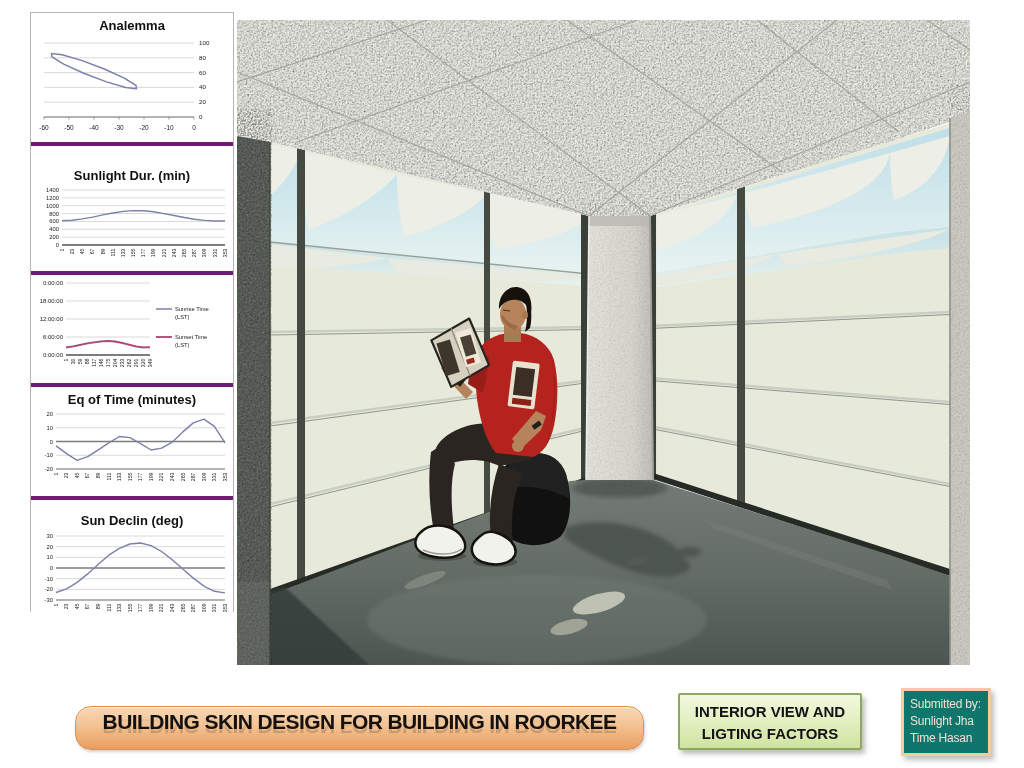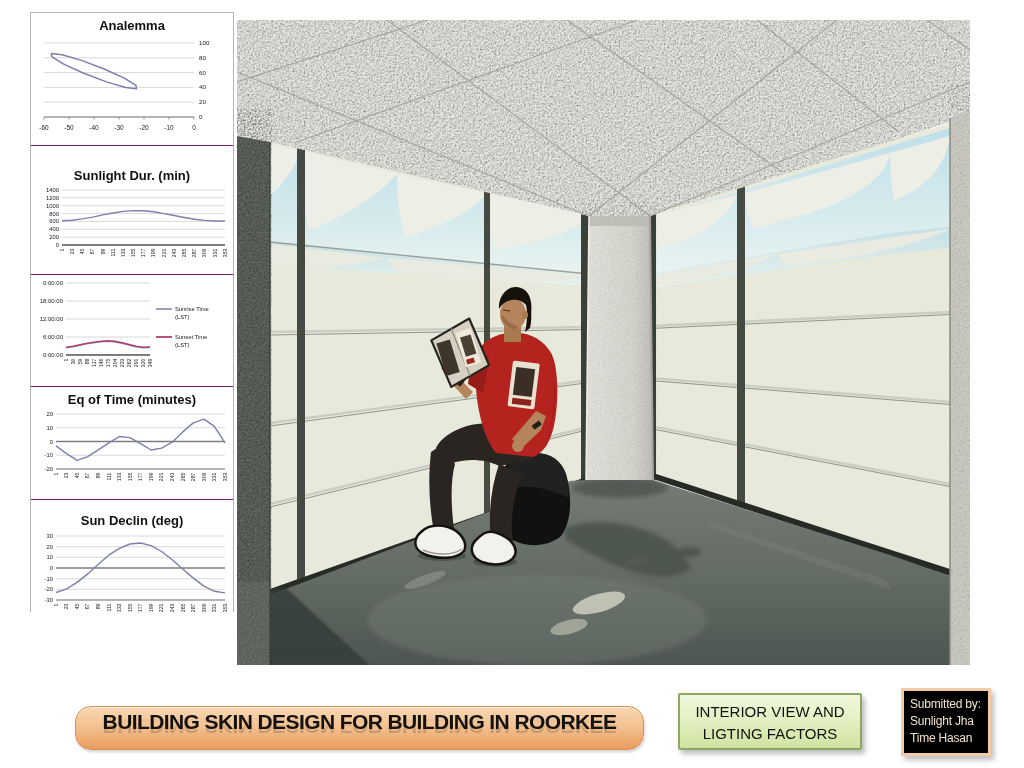--- a/index.html
+++ b/index.html
@@ -2,21 +2,21 @@
 <html><head>
 <meta charset="utf-8">
 <style>
   html,body{margin:0;padding:0;background:#ffffff;}
   .slide{position:relative;width:1024px;height:768px;background:#ffffff;overflow:hidden;
          font-family:"Liberation Sans",sans-serif;}
 
   
   .charts-panel{position:absolute;left:30px;top:12px;width:204px;height:600px;
                 background:#ffffff;border:1px solid #b5b5b5;box-sizing:border-box;}
-  .chart-card{position:relative;border-bottom:1px solid #701a75;background:#fff;box-sizing:border-box;}
+  .chart-card{position:relative;border-bottom:4px solid #701a75;background:#fff;box-sizing:border-box;}
   .chart-card:last-child{border-bottom:none;}
   .chart-title{font-weight:bold;font-size:13px;color:#111;text-align:center;padding-top:5px;height:15px;line-height:15px;}
   .chart-card svg{display:block;width:100%;}
   .chart-card svg text{font-family:"Liberation Sans",sans-serif;}
 
   
   .scene{position:absolute;left:237px;top:20px;width:733px;height:645px;}
 
   
   .banner{position:absolute;left:75px;top:706px;width:567px;height:42px;border-radius:16px;
@@ -28,25 +28,25 @@
   .banner .main{top:3px;}
   .banner .reflect{top:30px;opacity:.27;transform:scaleY(-0.95);transform-origin:top;
           -webkit-mask-image:linear-gradient(to bottom,rgba(0,0,0,.9),transparent 90%);
           mask-image:linear-gradient(to bottom,rgba(0,0,0,.9),transparent 90%);}
 
   
   .caption-box{position:absolute;left:678px;top:693px;width:184px;height:57px;box-sizing:border-box;
           background:linear-gradient(180deg,#f1f8df 0%,#e2efc0 50%,#cfe3a0 100%);
           border:2px solid #8ea763;border-radius:2px;
           box-shadow:3px 4px 5px rgba(110,110,110,.45);
-          text-align:center;font-weight:normal;font-size:15px;color:#121212;line-height:22px;padding-top:6px;}
+          text-align:center;font-weight:bold;font-size:15px;color:#121212;line-height:22px;padding-top:6px;}
 
   
   .submitted-box{position:absolute;left:901px;top:688px;width:90px;height:68px;box-sizing:border-box;
-          background:#000000;border:3px solid #f3cba4;
+          background:#0f766e;border:3px solid #f3cba4;
           box-shadow:3px 4px 5px rgba(130,130,130,.5);
           color:#f2e2cd;font-size:12px;letter-spacing:-0.2px;line-height:17px;padding:5px 4px 0 6px;}
   .submitted-box div{white-space:nowrap;}
 </style>
 </head>
 <body>
 
 <div class="slide">
 
   <aside class="charts-panel">

